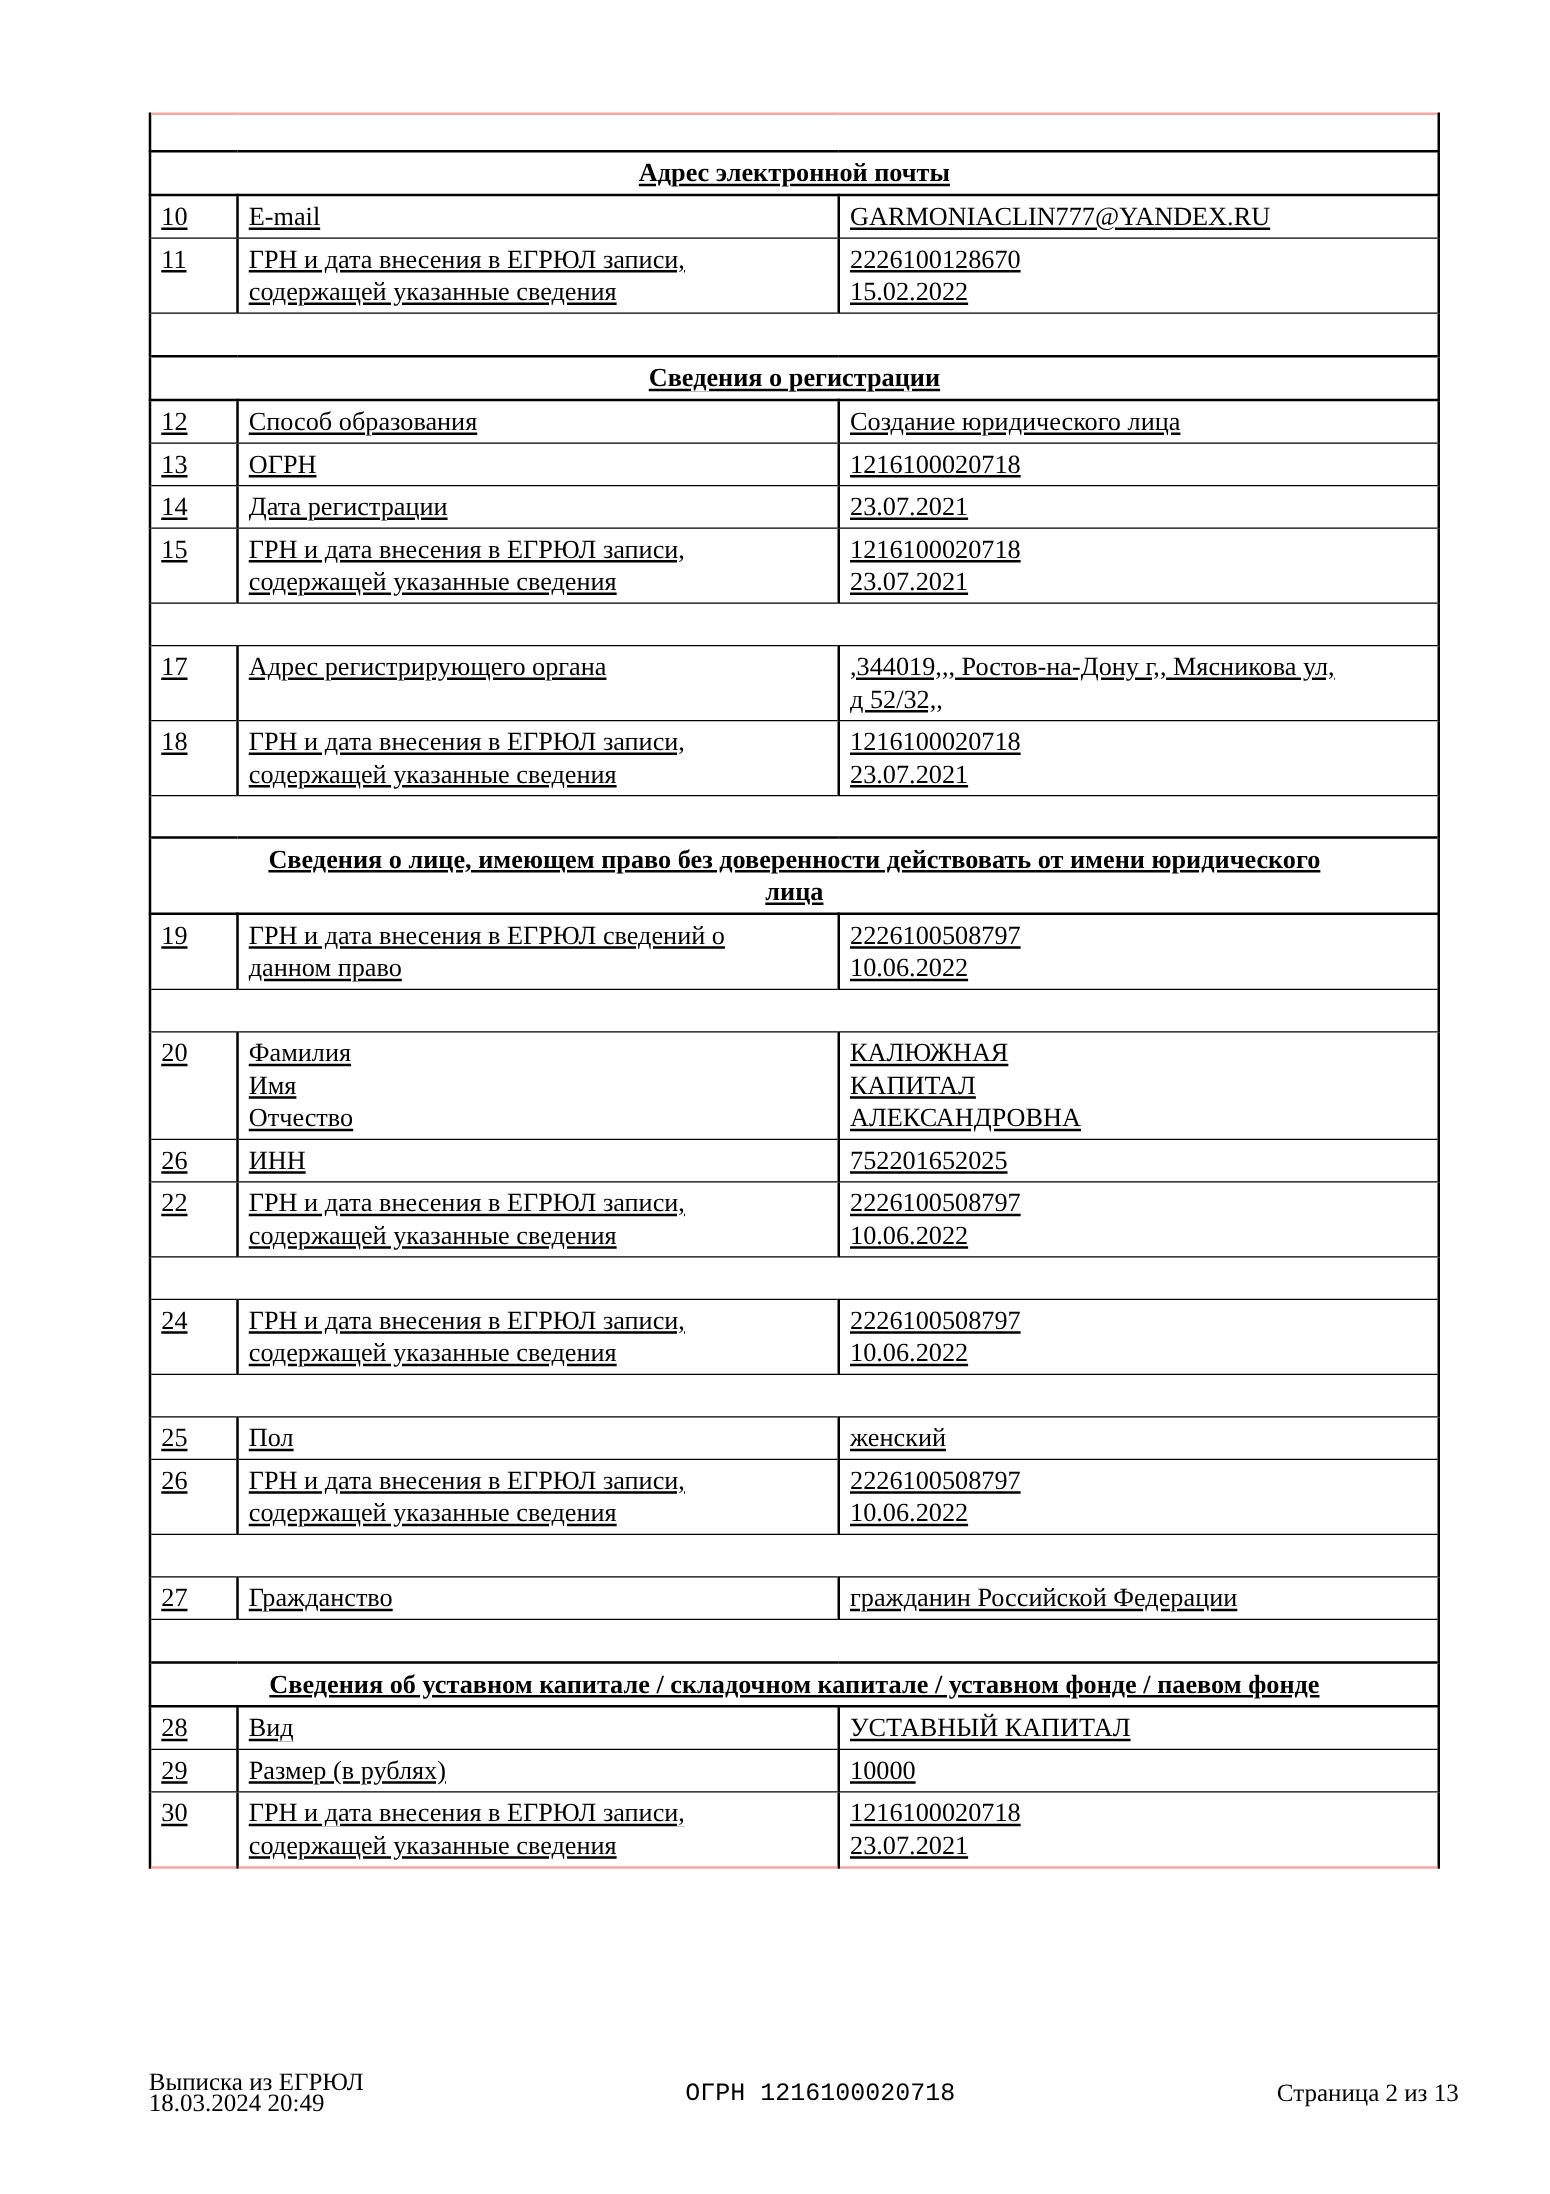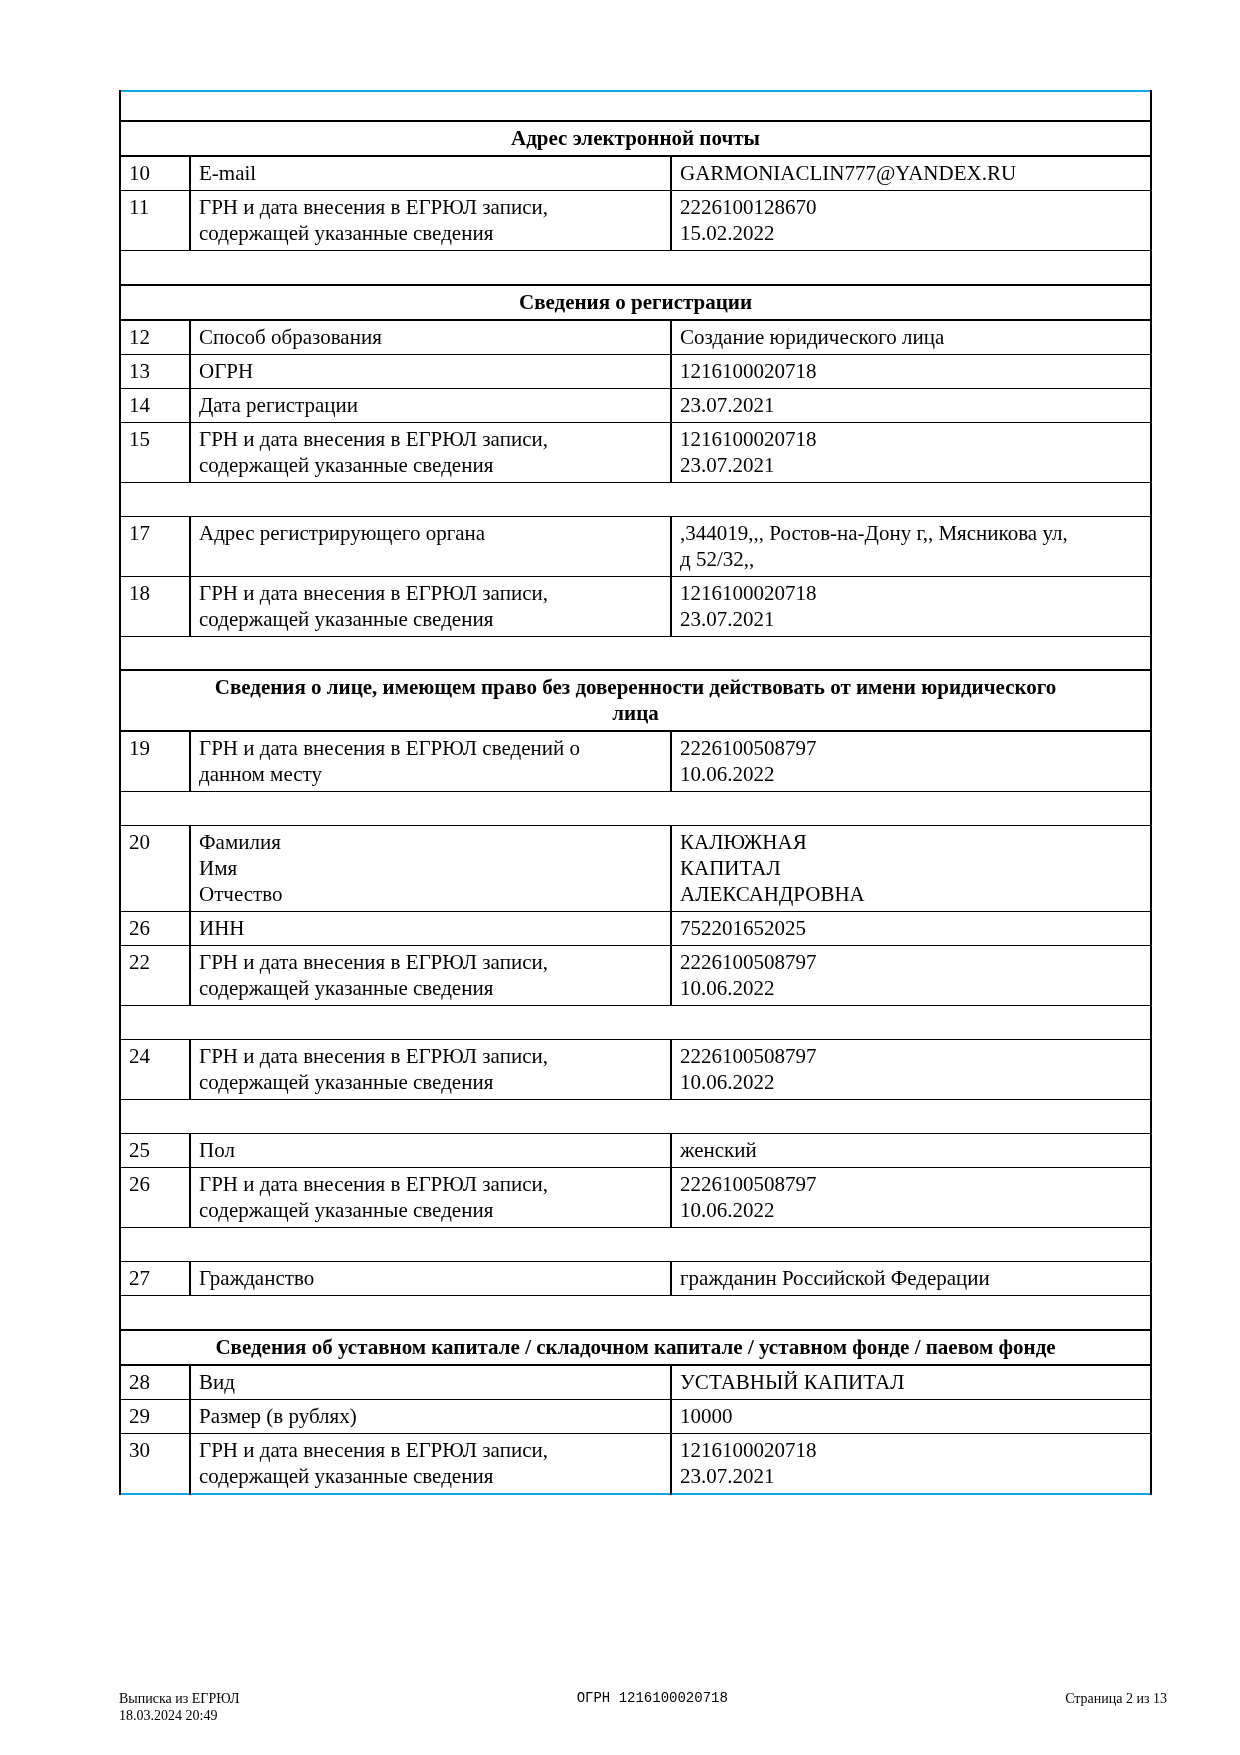--- a/index.html
+++ b/index.html
@@ -14,21 +14,22 @@
     width:1240px; height:1755px;
     background:#ffffff;
     overflow:hidden;
   }
   table.doc-table {
     position:absolute;
     left:119px; top:90px;
     width:1031px;
     border-collapse:collapse;
     table-layout:fixed;
-    border:2px solid #0ea5e9;
+    border:2px solid #fca5a5;
+    text-decoration:underline;
   }
   table.doc-table td {
     border-left:2px solid #000;
     border-right:2px solid #000;
     border-top:1px solid #000;
     border-bottom:1px solid #000;
     font-size:21px;
     line-height:26px;
     padding:3px 8px 4px 8px;
     vertical-align:top;
@@ -45,24 +46,23 @@
     white-space:normal;
   }
   td.cell-num { text-align:left; }
   .cell-line { display:block; }
   .footer {
     position:absolute;
     left:119px; top:1658px;
     width:1048px;
     display:flex;
     justify-content:space-between;
-    align-items:flex-start;
-    font-size:14px;
+    align-items:center;
+    font-size:20px;
     line-height:17px;
-    margin-top:32px;
   }
   .footer-left { text-align:left; }
   .footer-center { text-align:center; flex:1;font-family:Liberation Mono, monospace; }
   .footer-right { text-align:right; white-space:nowrap; }
 </style>
 </head>
 <body>
 
 <div class="page">
 
@@ -177,21 +177,21 @@
         <tr class="section-row">
           <td colspan="3">
             <div class="cell-line">Сведения о лице, имеющем право без доверенности действовать от имени юридического</div>
             <div class="cell-line">лица</div>
           </td>
         </tr>
         <tr class="data-row">
           <td class="cell-num">19</td>
           <td class="cell-label">
             <div class="cell-line">ГРН и дата внесения в ЕГРЮЛ сведений о</div>
-            <div class="cell-line">данном месту</div>
+            <div class="cell-line">данном право</div>
           </td>
           <td class="cell-value">
             <div class="cell-line">2226100508797</div>
             <div class="cell-line">10.06.2022</div>
           </td>
         </tr>
         <tr class="spacer-row">
           <td colspan="3"></td>
         </tr>
         <tr class="data-row">

